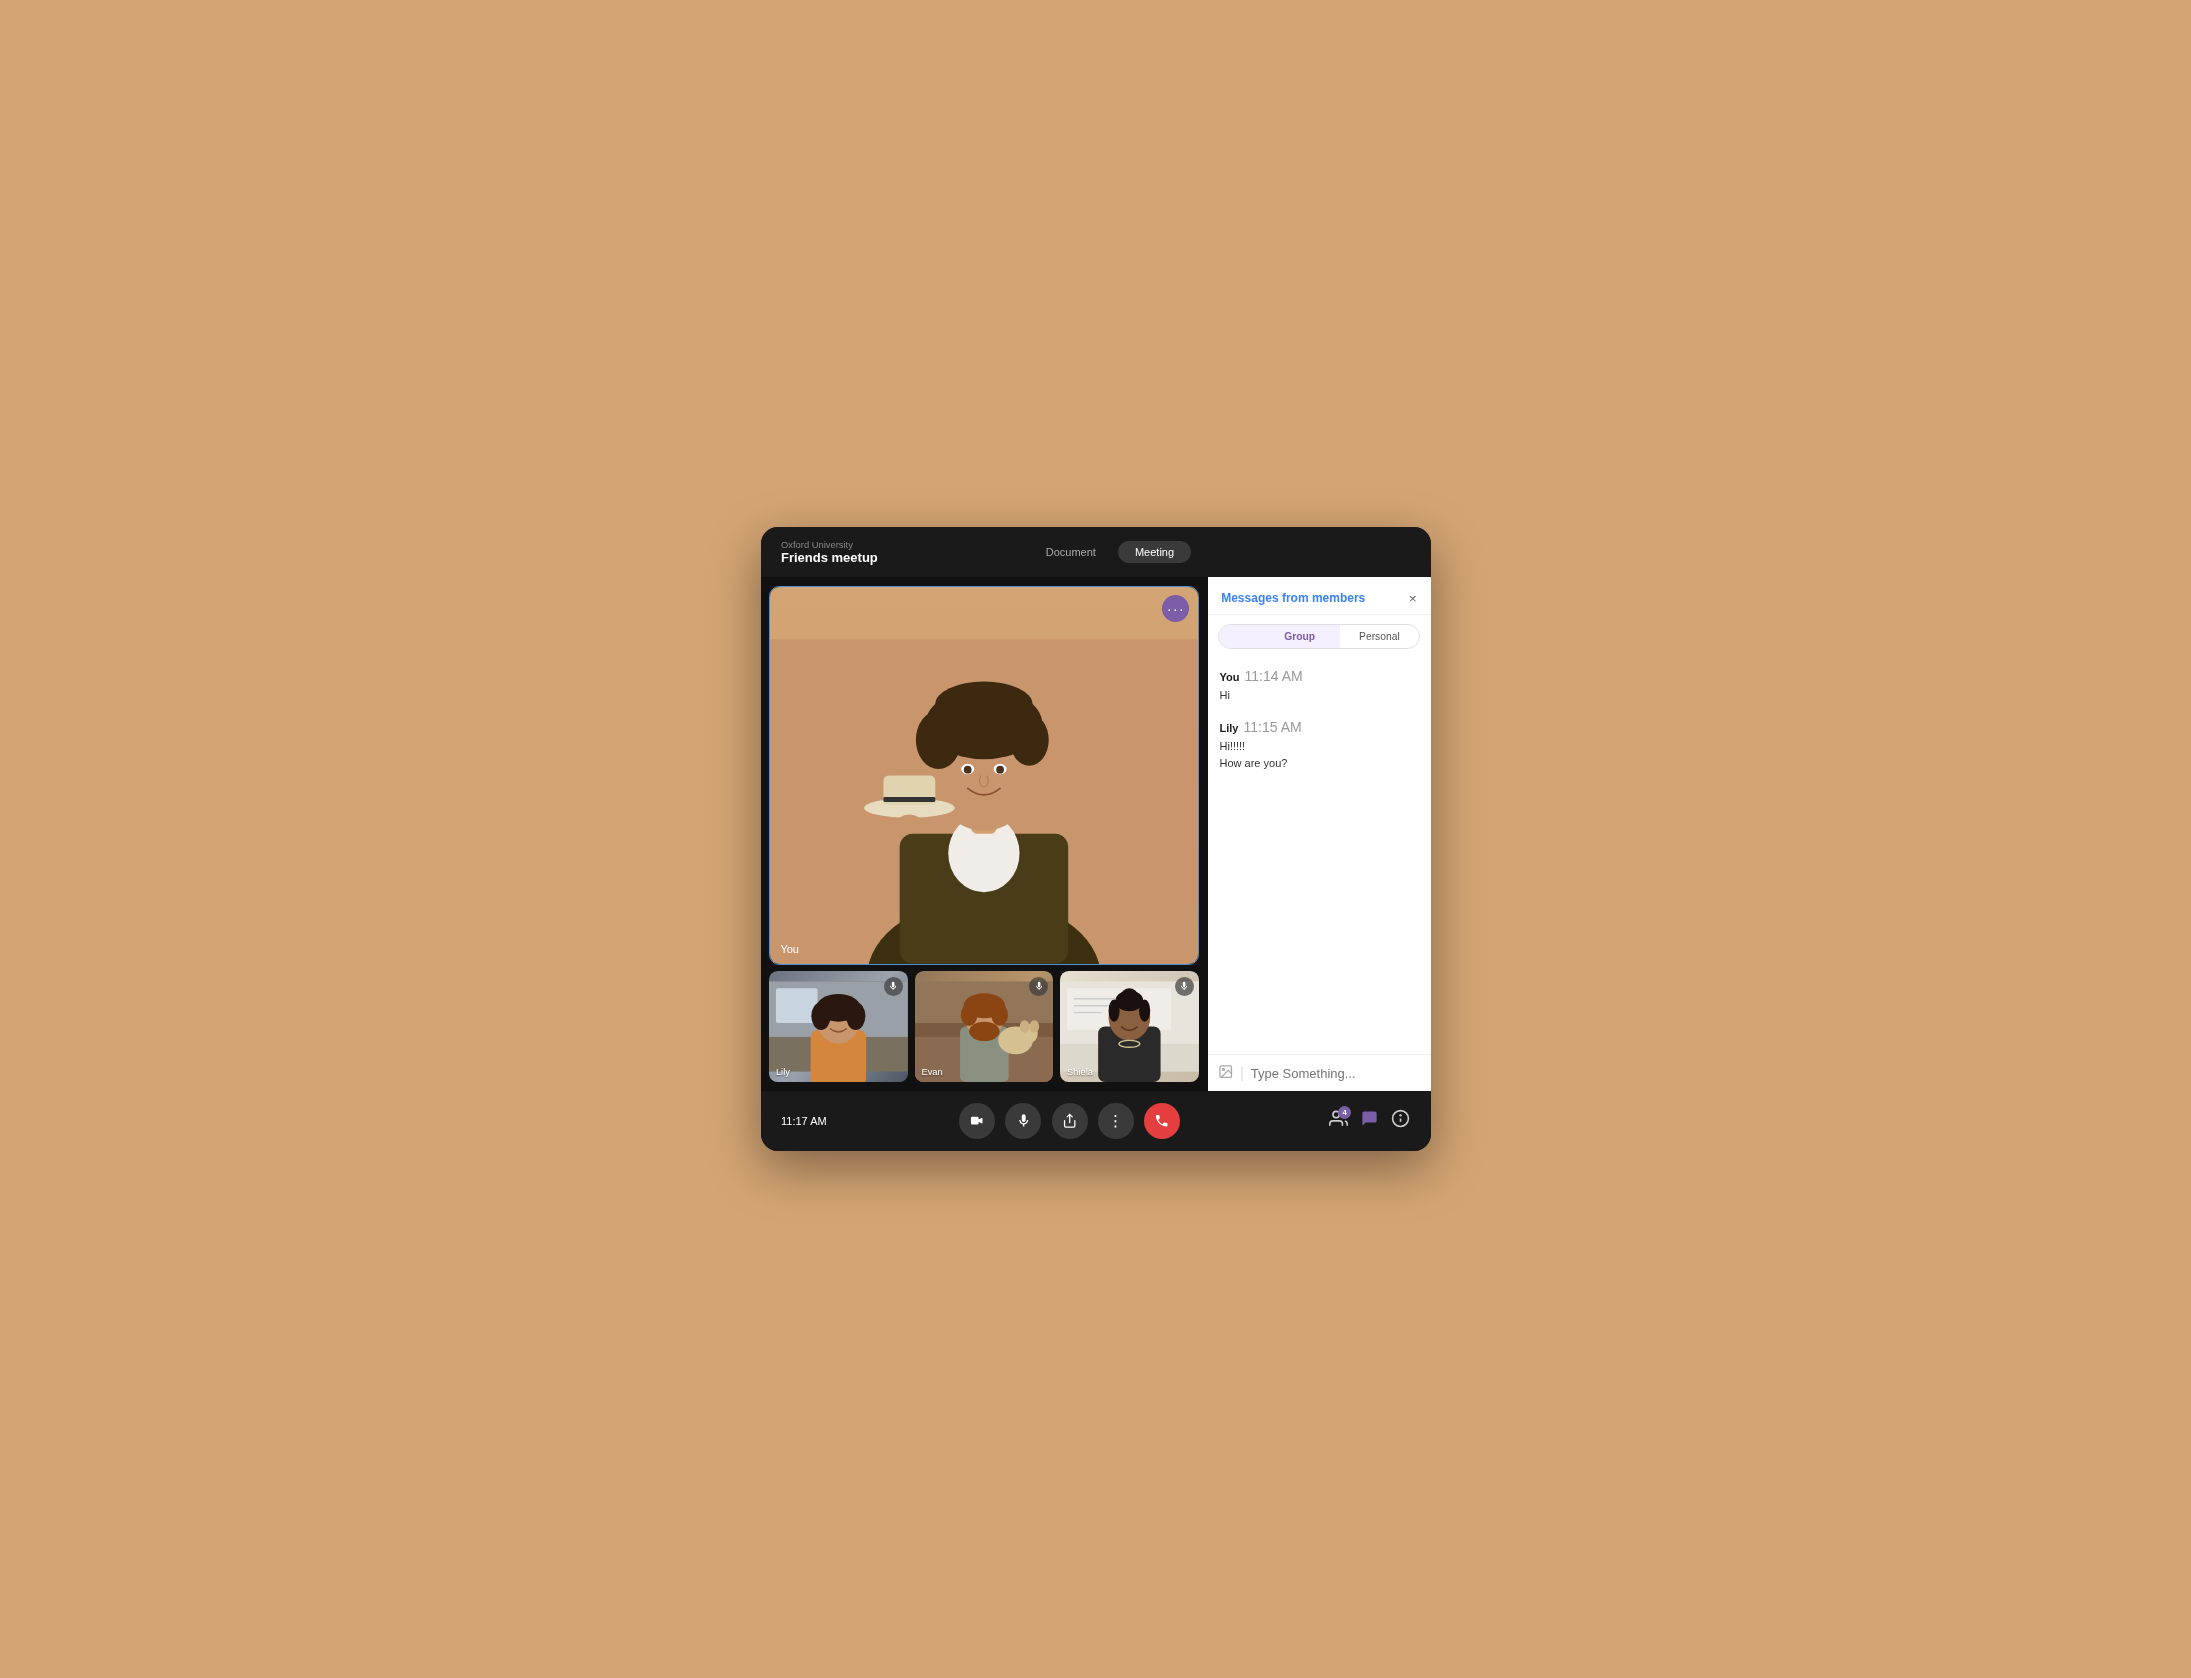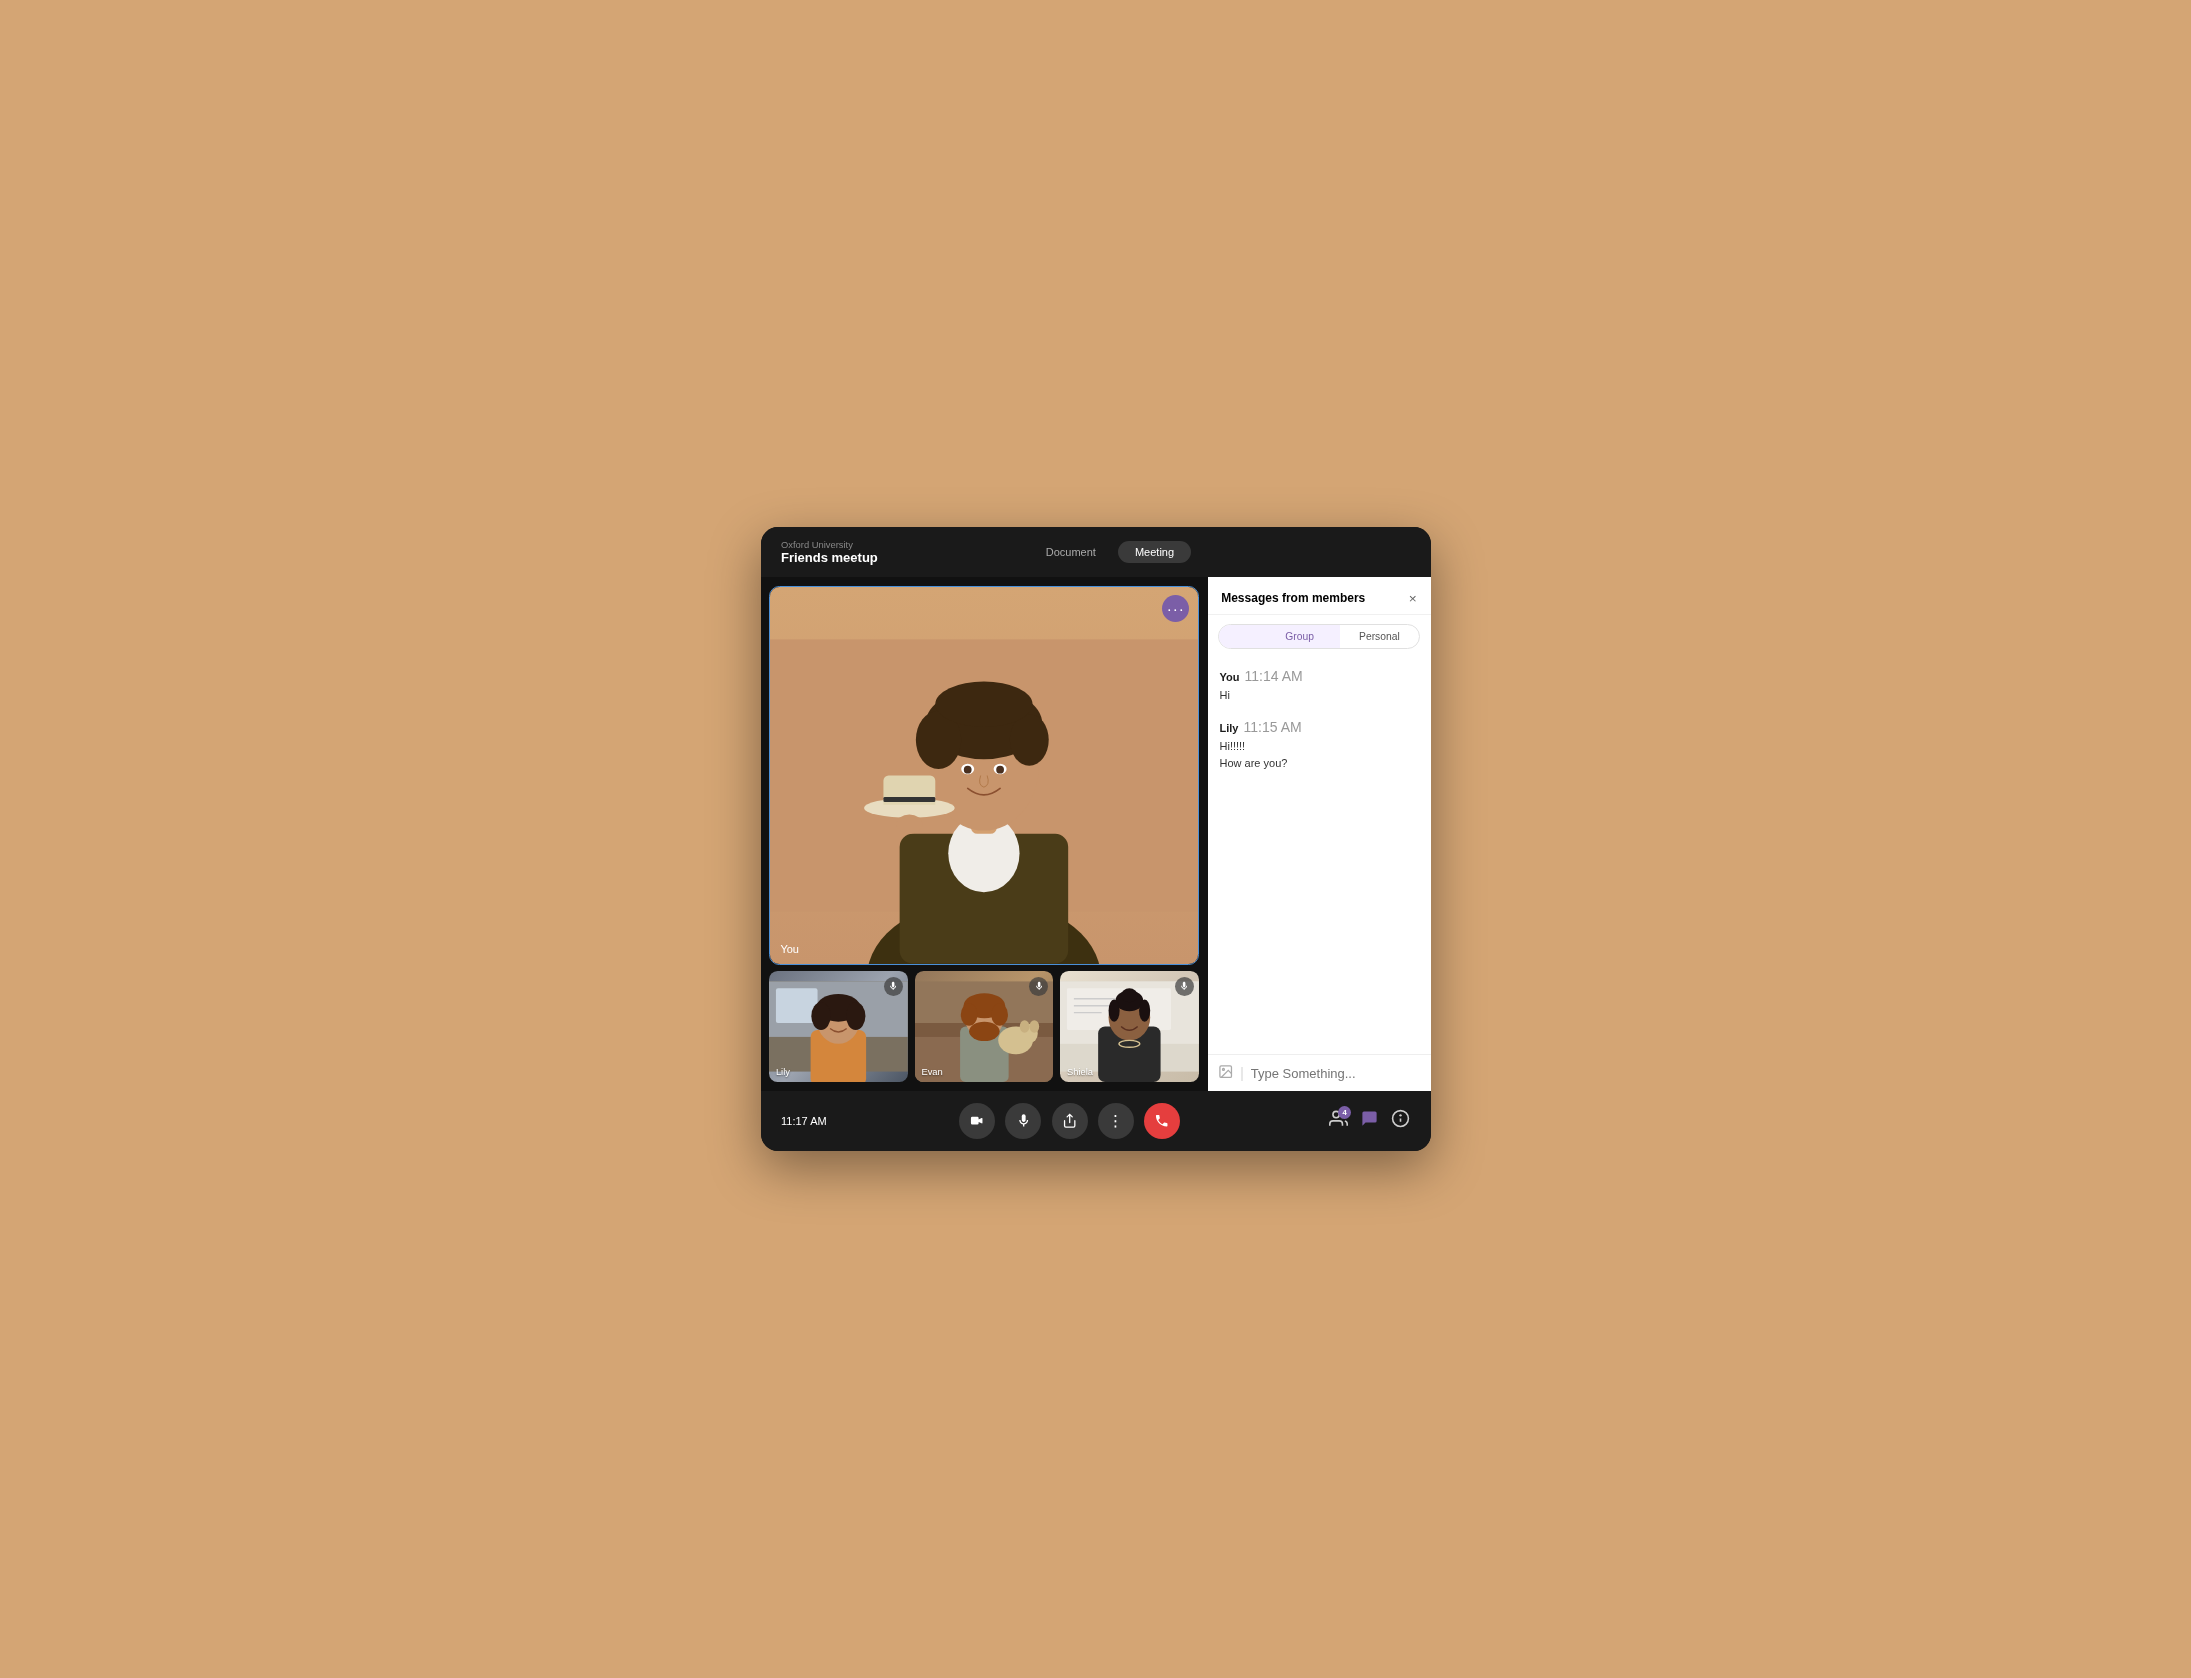--- a/index.html
+++ b/index.html
@@ -155,21 +155,21 @@
     .chat-header {
       display: flex;
       align-items: center;
       justify-content: space-between;
       padding: 13.7px 13.7px 8.6px;
       border-bottom: 0.9px solid #f0f0f0;
     }
     .chat-title {
       font-size: 12px;
       font-weight: 600;
-      color: #000000;
+      color: #3b82f6;
     }
     .chat-close {
       background: none;
       border: none;
       cursor: pointer;
       color: #666;
       font-size: 13.7px;
     }
     .chat-tabs {
       display: flex;
@@ -184,21 +184,21 @@
       text-align: center;
       font-size: 10.3px;
       cursor: pointer;
       border: none;
       background: transparent;
       color: #555;
     }
     .chat-tab.active {
       background: #f5f0ff;
       color: #7B5EA7;
-      font-weight: 400;
+      font-weight: 700;
       padding-left: 41px;
     }
     .chat-messages {
       flex: 1;
       padding: 10.3px 12px;
       overflow-y: auto;
     }
     .msg-group {
       margin-bottom: 15.4px;
     }

